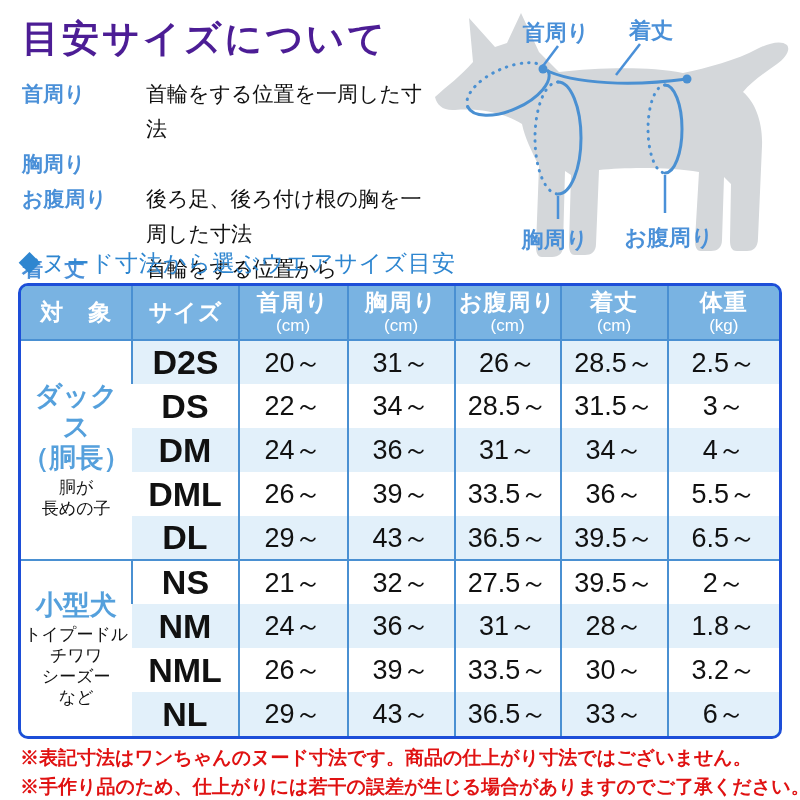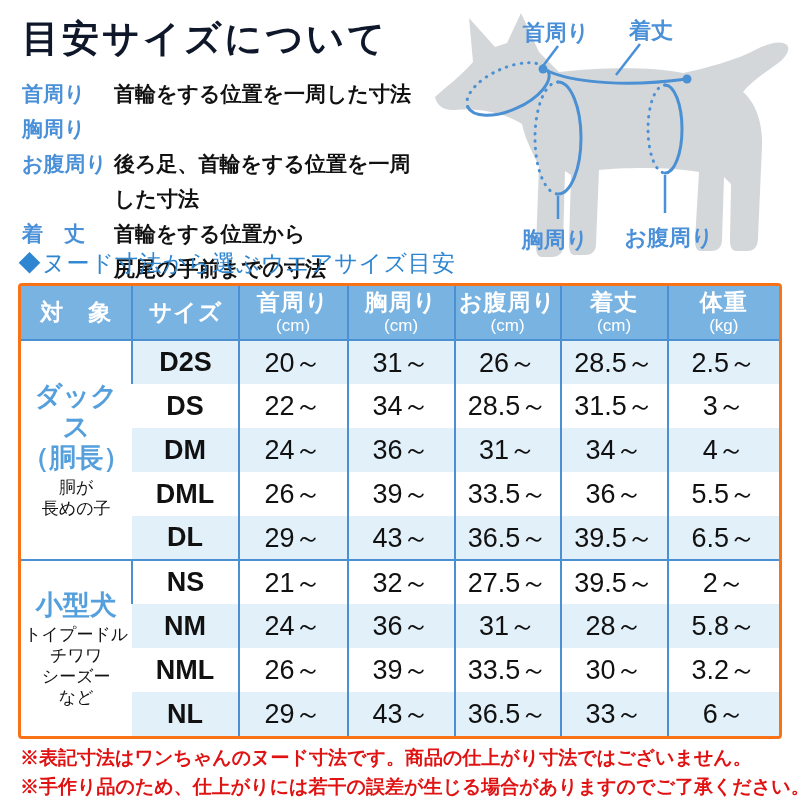--- a/index.html
+++ b/index.html
@@ -8,44 +8,45 @@
     position: relative;
     background: #ffffff;
     font-family: "Liberation Sans", sans-serif;
     overflow: hidden;
   }
   .page-title {
     position: absolute;
     left: 22px; top: 14px;
     font-size: 37px;
     font-weight: bold;
-    color: #0f172a;
+    color: #4c1d95;
     letter-spacing: 3px;
   }
   
   .definitions {
     position: absolute;
     left: 22px; top: 76px;
     width: 400px;
   }
   .def-row { display: flex; align-items: flex-start; }
   .def-term {
     flex: 0 0 92px;
     font-size: 21px;
     font-weight: bold;
     color: #4a90d8;
     line-height: 35px;
     white-space: nowrap;
   }
   .def-desc {
     font-size: 21px;
     color: #111;
-    font-weight: bold;
+    font-weight: normal;
     line-height: 35px;
     white-space: pre-line;
+    margin-left: 32px;
   }
   
   .dog-diagram {
     position: absolute;
     left: 425px; top: 0px;
     width: 370px; height: 268px;
   }
   .diagram-label {
     font-size: 22px;
     font-weight: bold;
@@ -58,22 +59,22 @@
     font-size: 23px;
     font-weight: normal;
     color: #2e86d0;
     letter-spacing: 1px;
   }
   
   .table-wrap {
     position: absolute;
     left: 18px; top: 283px;
     width: 764px;
-    border: 3px solid #f97316;
-    border-radius: 4px;
+    border: 3px solid #1d4ed8;
+    border-radius: 10px;
     overflow: hidden;
     background: #5eead4;
   }
   table.size-table {
     width: 100%;
     border-collapse: collapse;
     table-layout: fixed;
   }
   .size-table th {
     background: #79b3e2;
@@ -91,21 +92,21 @@
   .size-table td {
     height: 44px;
     text-align: center;
     vertical-align: middle;
     background: #ffffff;
   }
   .size-table th + th, .size-table td + td { border-left: 2px solid #4a90d2; }
   .size-table tr.stripe td { background: #e2f0fa; }
   .size-table tr.group-start td { border-top: 2px solid #4a90d2; }
   .size-table td.group-cell { background: #ffffff !important; border-left: none; margin-left: 20px; }
-  .size-table td.size-cell { font-size: 27px; font-weight: bold; color: #111; }
+  .size-table td.size-cell { font-size: 34px; font-weight: bold; color: #111; }
   .size-table td.value-cell { font-size: 27px; color: #111; }
   .group-name {
     font-size: 27px; font-weight: bold; color: #55a0dc;
     line-height: 31px; white-space: pre-line;
   }
   .group-sub {
     font-size: 17px; font-weight: normal; color: #111;
     line-height: 21px; margin-top: 3px; white-space: pre-line;
   }
   
@@ -129,21 +130,21 @@
 <div class="definitions">
     <div class="def-row">
       <div class="def-term">首周り</div>
       <div class="def-desc">首輪をする位置を一周した寸法</div>
     </div>
     <div class="def-row">
       <div class="def-term">胸周り</div>
     </div>
     <div class="def-row">
       <div class="def-term">お腹周り</div>
-      <div class="def-desc">後ろ足、首輪をする位置を一周した寸法</div>
+      <div class="def-desc">後ろ足、後ろ付け根の胸を一周した寸法</div>
     </div>
     <div class="def-row">
       <div class="def-term">着　丈</div>
       <div class="def-desc">首輪をする位置から
 尻尾の手前までの寸法</div>
     </div>
   </div>
 
 <div class="dog-diagram">
   <svg width="370" height="268" viewBox="0 0 370 268">
@@ -328,21 +329,21 @@
           <td class="value-cell">27.5～</td>
           <td class="value-cell">39.5～</td>
           <td class="value-cell">2～</td>
         </tr>
         <tr class="stripe">
           <td class="size-cell">NM</td>
           <td class="value-cell">24～</td>
           <td class="value-cell">36～</td>
           <td class="value-cell">31～</td>
           <td class="value-cell">28～</td>
-          <td class="value-cell">5.8～</td>
+          <td class="value-cell">1.8～</td>
         </tr>
         <tr>
           <td class="size-cell">NML</td>
           <td class="value-cell">26～</td>
           <td class="value-cell">39～</td>
           <td class="value-cell">33.5～</td>
           <td class="value-cell">30～</td>
           <td class="value-cell">3.2～</td>
         </tr>
         <tr class="stripe">

